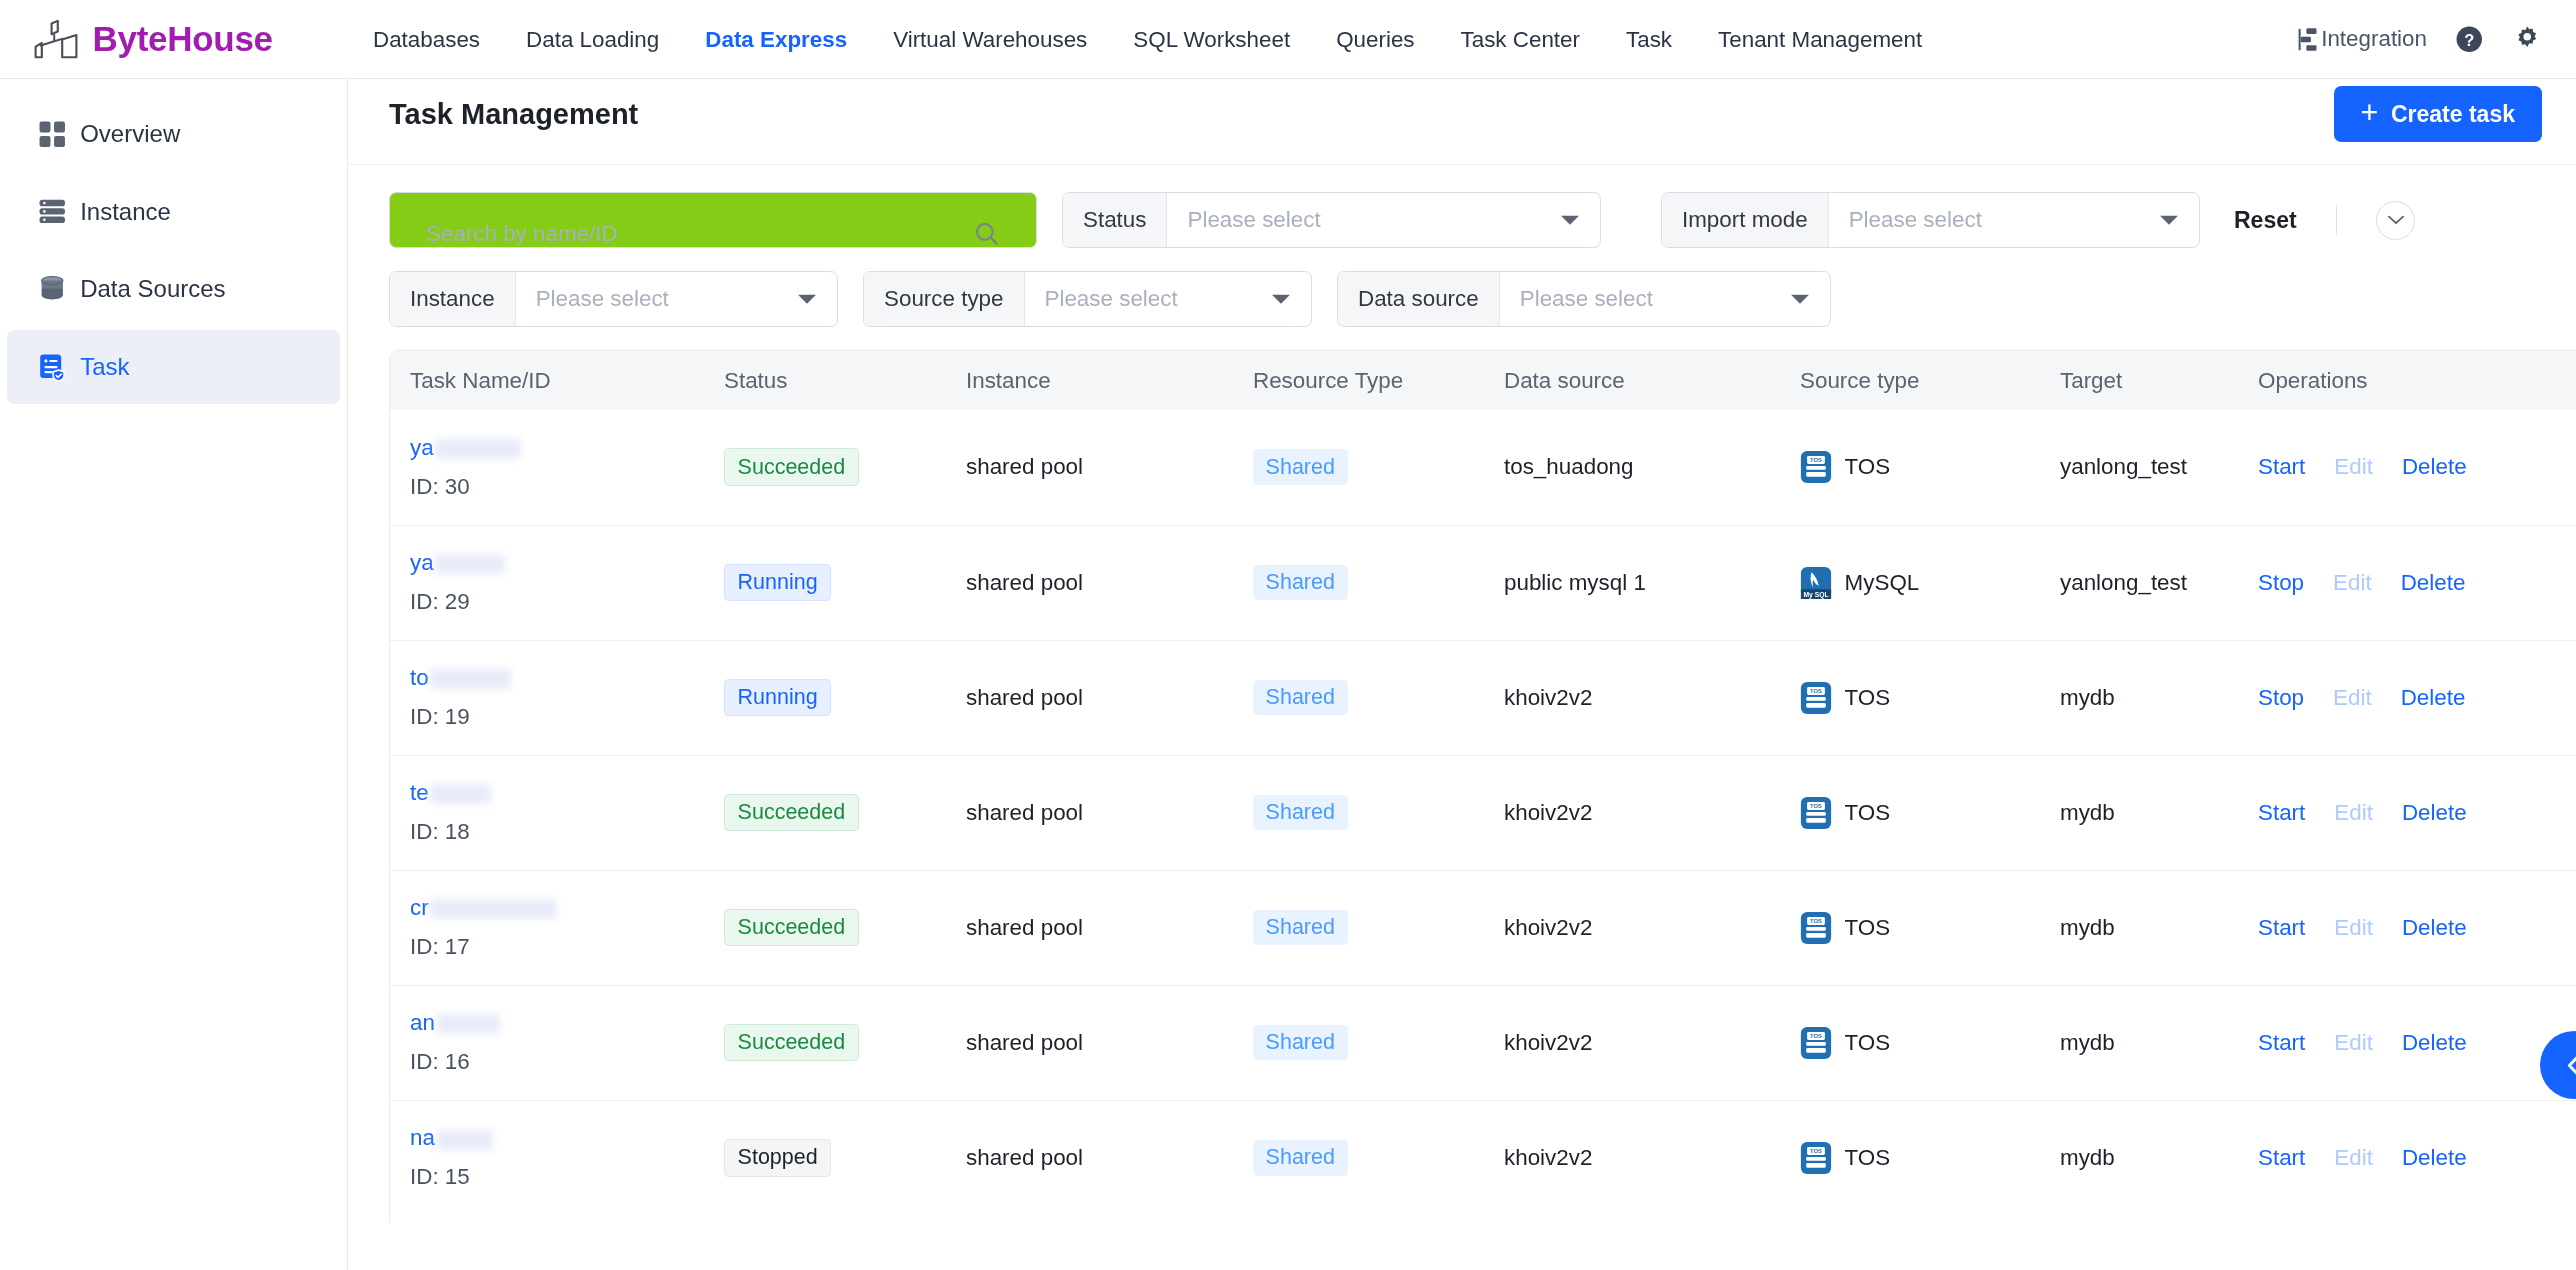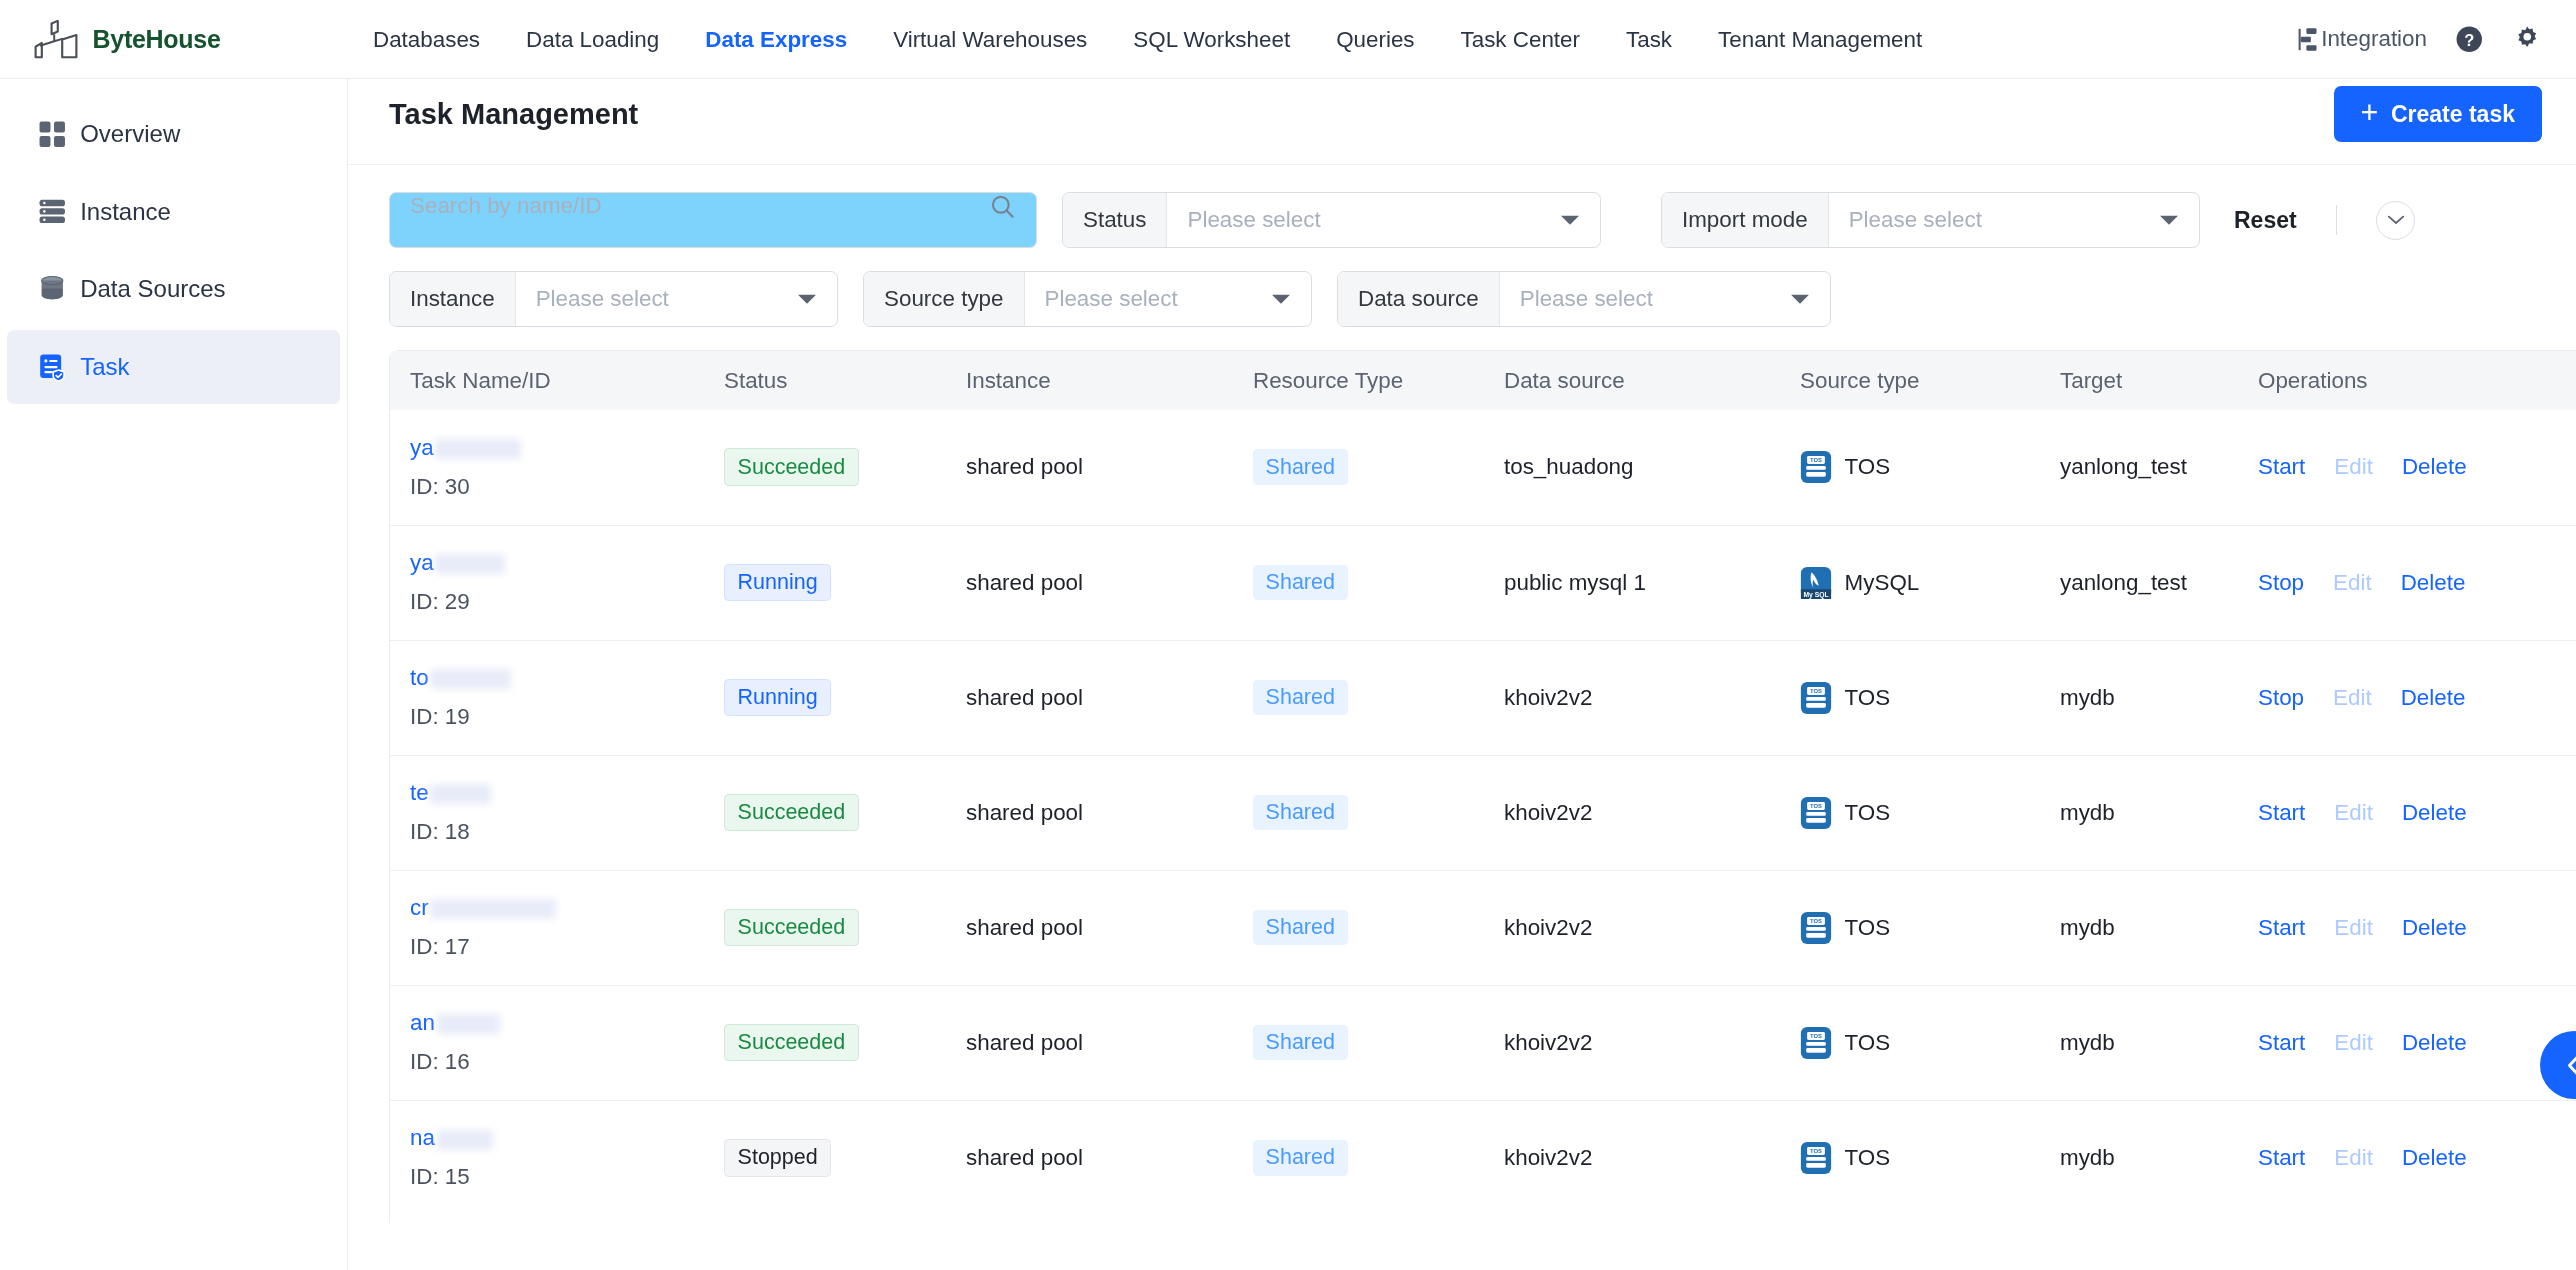--- a/index.html
+++ b/index.html
@@ -20,21 +20,21 @@
     background: #ffffff;
     border-bottom: 0.9px solid #e8ebf0;
     position: relative;
     z-index: 40;
   }
   .brand {
     display: flex; align-items: center; gap: 12.6px;
     width: 350px; padding-left: 32px; flex: 0 0 auto;
   }
   .brand-logo { width: 48px; height: 39px; display:block; }
-  .brand-name { font-size: 25px; font-weight: 700; color: #14532d; letter-spacing: -0.3px; }
+  .brand-name { font-size: 35px; font-weight: 700; color: #a21caf; letter-spacing: -0.3px; }
 
   .nav-items { display: flex; align-items: center; gap: 0; }
   .nav-item {
     font-size: 22.4px; color: #2b3445; padding: 0 23px; white-space: nowrap;
     cursor: pointer; line-height: 79px;
   }
   .nav-item.active { color: #1664ff; font-weight: 700; }
 
   .nav-right { margin-left: auto; display: flex; align-items: center; gap: 27px; padding-right: 34px; }
   .integration { display: flex; align-items: center; gap: 0; cursor: pointer; }
@@ -77,21 +77,21 @@
   .plus { font-size: 30.5px; font-weight: 400; line-height: 1; margin-top: -2.7px; }
 
   .content { background: #fff; padding: 27px 0 0 0; height: calc(100% - 86px); overflow: hidden; }
 
   
   .filters { padding: 0 34px 0 41px; }
   .filter-row { display: flex; align-items: center; gap: 25px; margin-bottom: 23px; }
 
   .search-box {
     width: 648px; height: 56px; border: 0.9px solid #d9dde3; border-radius: 7.2px;
-    display: flex; align-items: flex-start; padding: 0 20px; background: #7dd3fc;
+    display: flex; align-items: flex-end; padding: 0 36px; background: #84cc16;
   }
   .search-box input {
     border: none; outline: none; flex: 1; font-size: 22.4px; font-family: inherit;
     color: #1d2129; background: transparent;
   }
   .search-box input::placeholder { color: #a9b0bd; }
 
   .sel {
     height: 56px; border: 0.9px solid #d9dde3; border-radius: 7.2px;
     display: flex; align-items: stretch; background: #fff; overflow: hidden;

